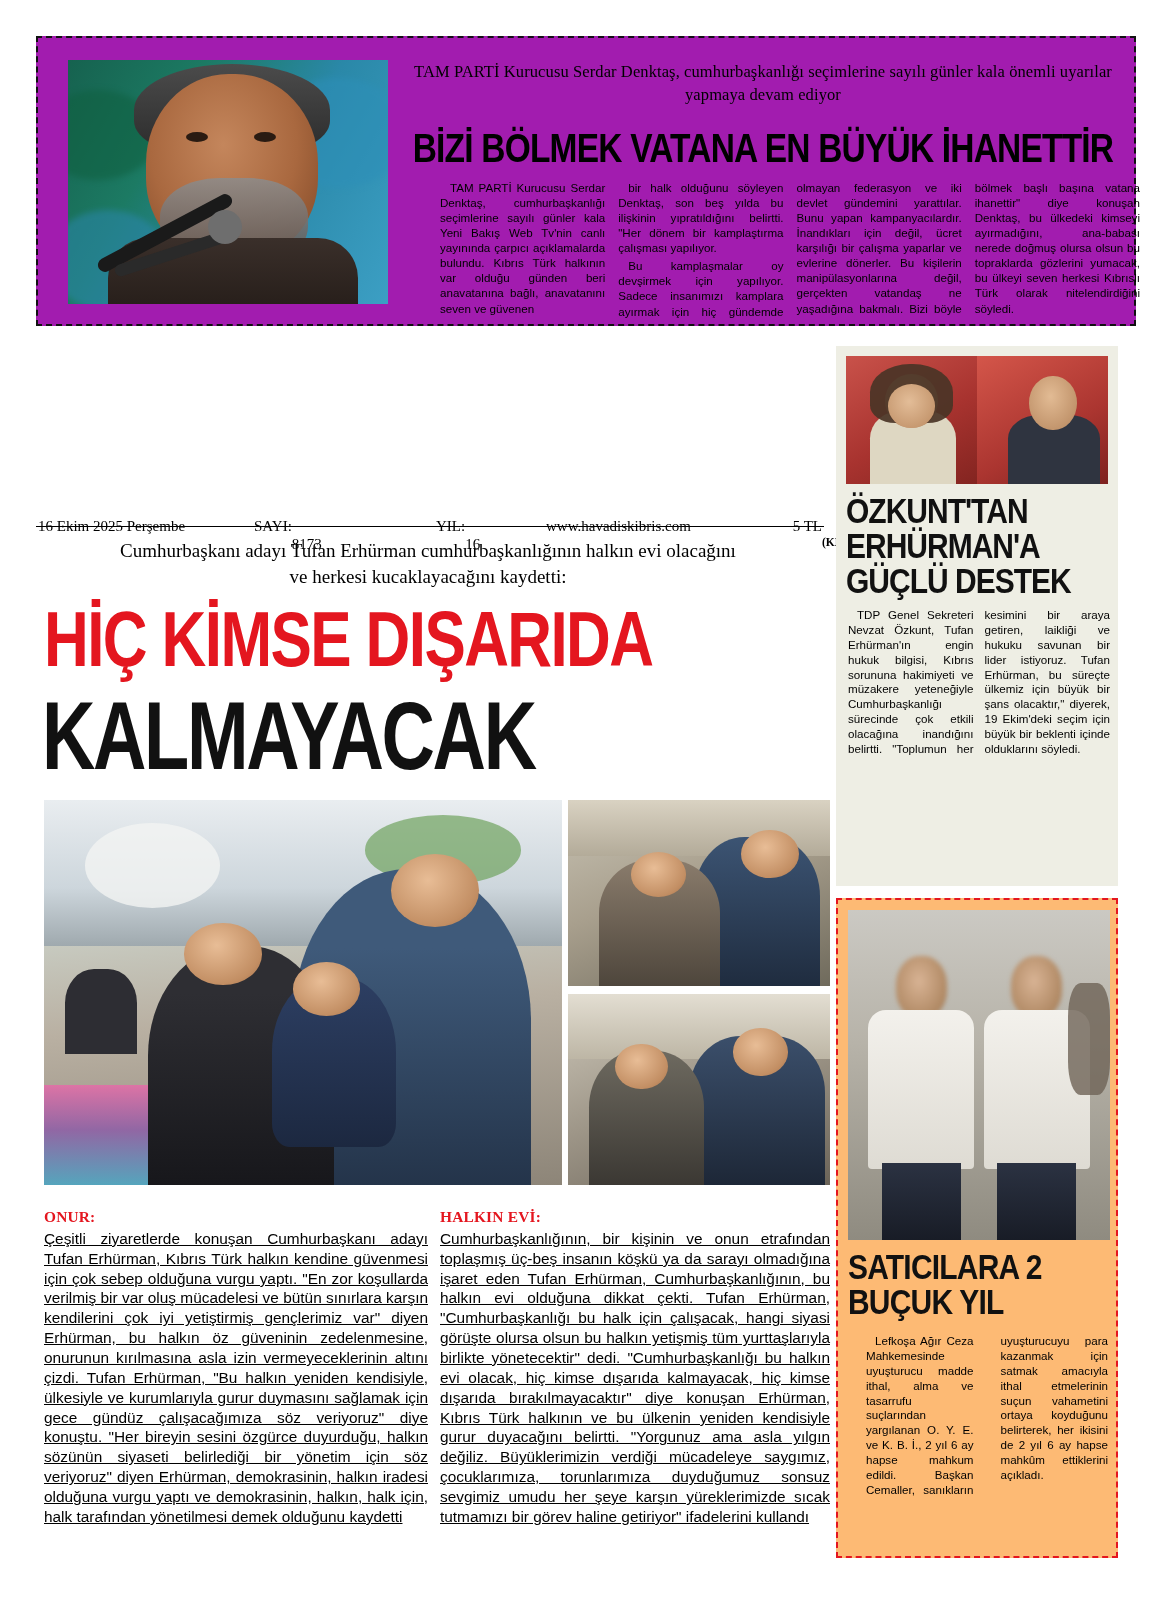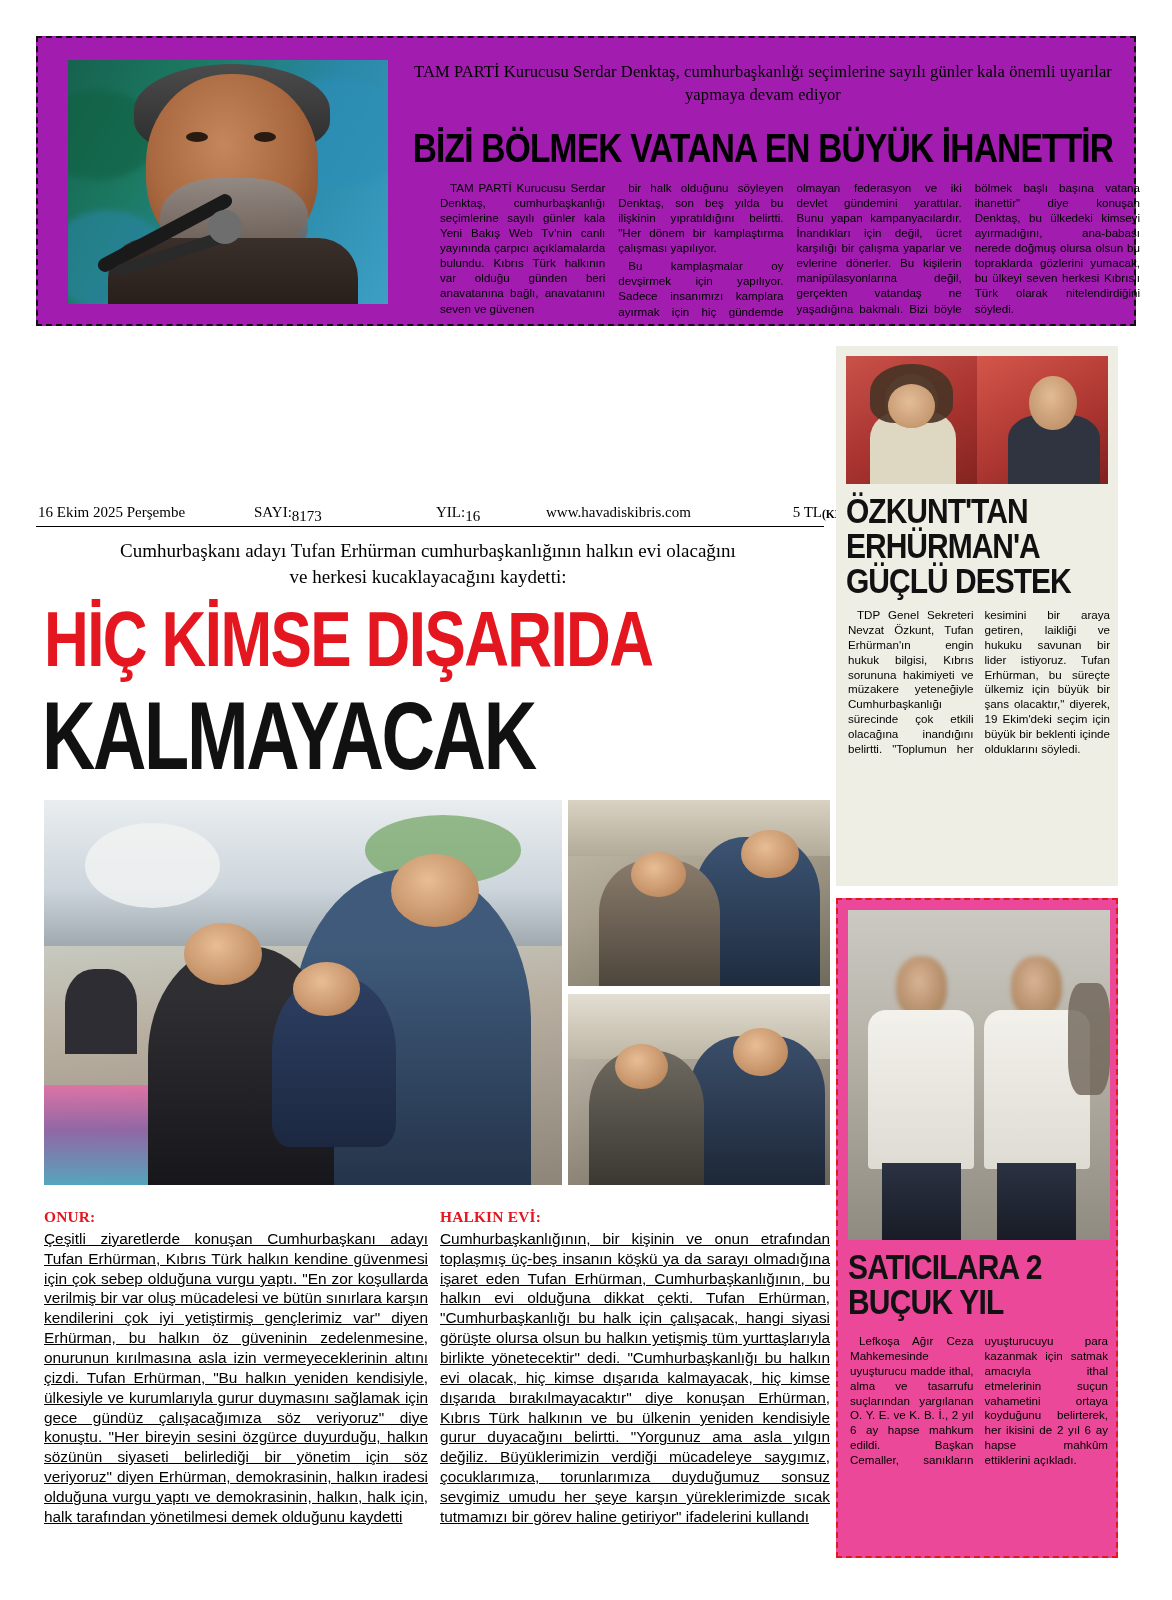--- a/index.html
+++ b/index.html
@@ -84,21 +84,21 @@
   }
   .kibris-dot{
     position:absolute;right:112px;top:13px;width:27px;height:30px;border-radius:50%;
     background:#fff;border:2px solid #2d7ec4;box-sizing:border-box;
   }
   .infobar{
     position:absolute;left:36px;top:500px;width:788px;height:26px;
     border-bottom:1.6px solid #000;
     font-size:15px;
   }
-  .infobar span{position:absolute;top:4px;white-space:nowrap;text-align:right;}
+  .infobar span{position:absolute;top:18px;white-space:nowrap;text-align:right;}
   .ib-date{left:2px;}
   .ib-sayi{left:218px;}
   .ib-yil{left:400px;}
   .ib-web{left:510px;}
   .ib-price{right:2px;}
   .b{font-weight:normal;}
   .sm{font-size:11.5px;font-weight:bold;}
 
   
   .lead-kicker{
@@ -169,21 +169,21 @@
   .rail1-body{
     position:absolute;left:12px;top:262px;width:262px;height:260px;
     column-count:2;column-gap:11px;
     font-size:11.6px;line-height:1.285;text-align:justify;
     font-family:"Liberation Sans",sans-serif;
   }
   .rail1-body p{margin:0 0 3px 0;text-indent:9px;}
 
   .rail2{
     position:absolute;left:836px;top:898px;width:282px;height:660px;
-    border:2px dashed #e4161f;box-sizing:border-box;background:#ec4899;padding:8px;
+    border:2px dashed #e4161f;box-sizing:border-box;background:#fdba74;padding:8px;
   }
   .rail2-photo{
     position:absolute;left:10px;top:10px;width:262px;height:330px;
     background:linear-gradient(180deg,#cbc9c3 0%,#b7b3a9 40%,#8f8b80 100%);overflow:hidden;
   }
   .r2fig{position:absolute;bottom:0;width:44%;height:86%;}
   .r2fig .hd{position:absolute;left:28%;top:0;width:44%;height:22%;border-radius:46%;
     background:radial-gradient(ellipse at 45% 40%,#d8b394,#b08964 70%,#8a6647);filter:blur(2.2px);}
   .r2fig .tp{position:absolute;left:4%;top:19%;width:92%;height:56%;border-radius:18px 18px 4px 4px;
     background:linear-gradient(180deg,#f3f1ec,#dedbd3);}
@@ -194,21 +194,21 @@
     font-family:"Liberation Sans",sans-serif;font-weight:bold;
     font-size:30px;line-height:1.02;letter-spacing:-0.8px;color:#111;
     transform:scaleY(1.15);transform-origin:left top;
   }
   .rail2-body{
     position:absolute;left:12px;top:434px;width:258px;height:200px;
     column-count:2;column-gap:11px;
     font-size:11.6px;line-height:1.285;text-align:justify;
     font-family:"Liberation Sans",sans-serif;
   }
-  .rail2-body p{margin:0 0 3px 0;text-indent:9px;}
+  .rail2-body p{margin:0 0 3px 16px;text-indent:9px;}
 </style>
 </head>
 <body>
 
 <div class="page">
 
   <div class="topbox">
     <div class="topbox-photo">
       <div class="tp-blur" style="left:-30px;top:30px;width:120px;height:90px;background:#0f5f3f;"></div>
       <div class="tp-blur" style="left:200px;top:18px;width:140px;height:110px;background:#2d8fb8;"></div>

